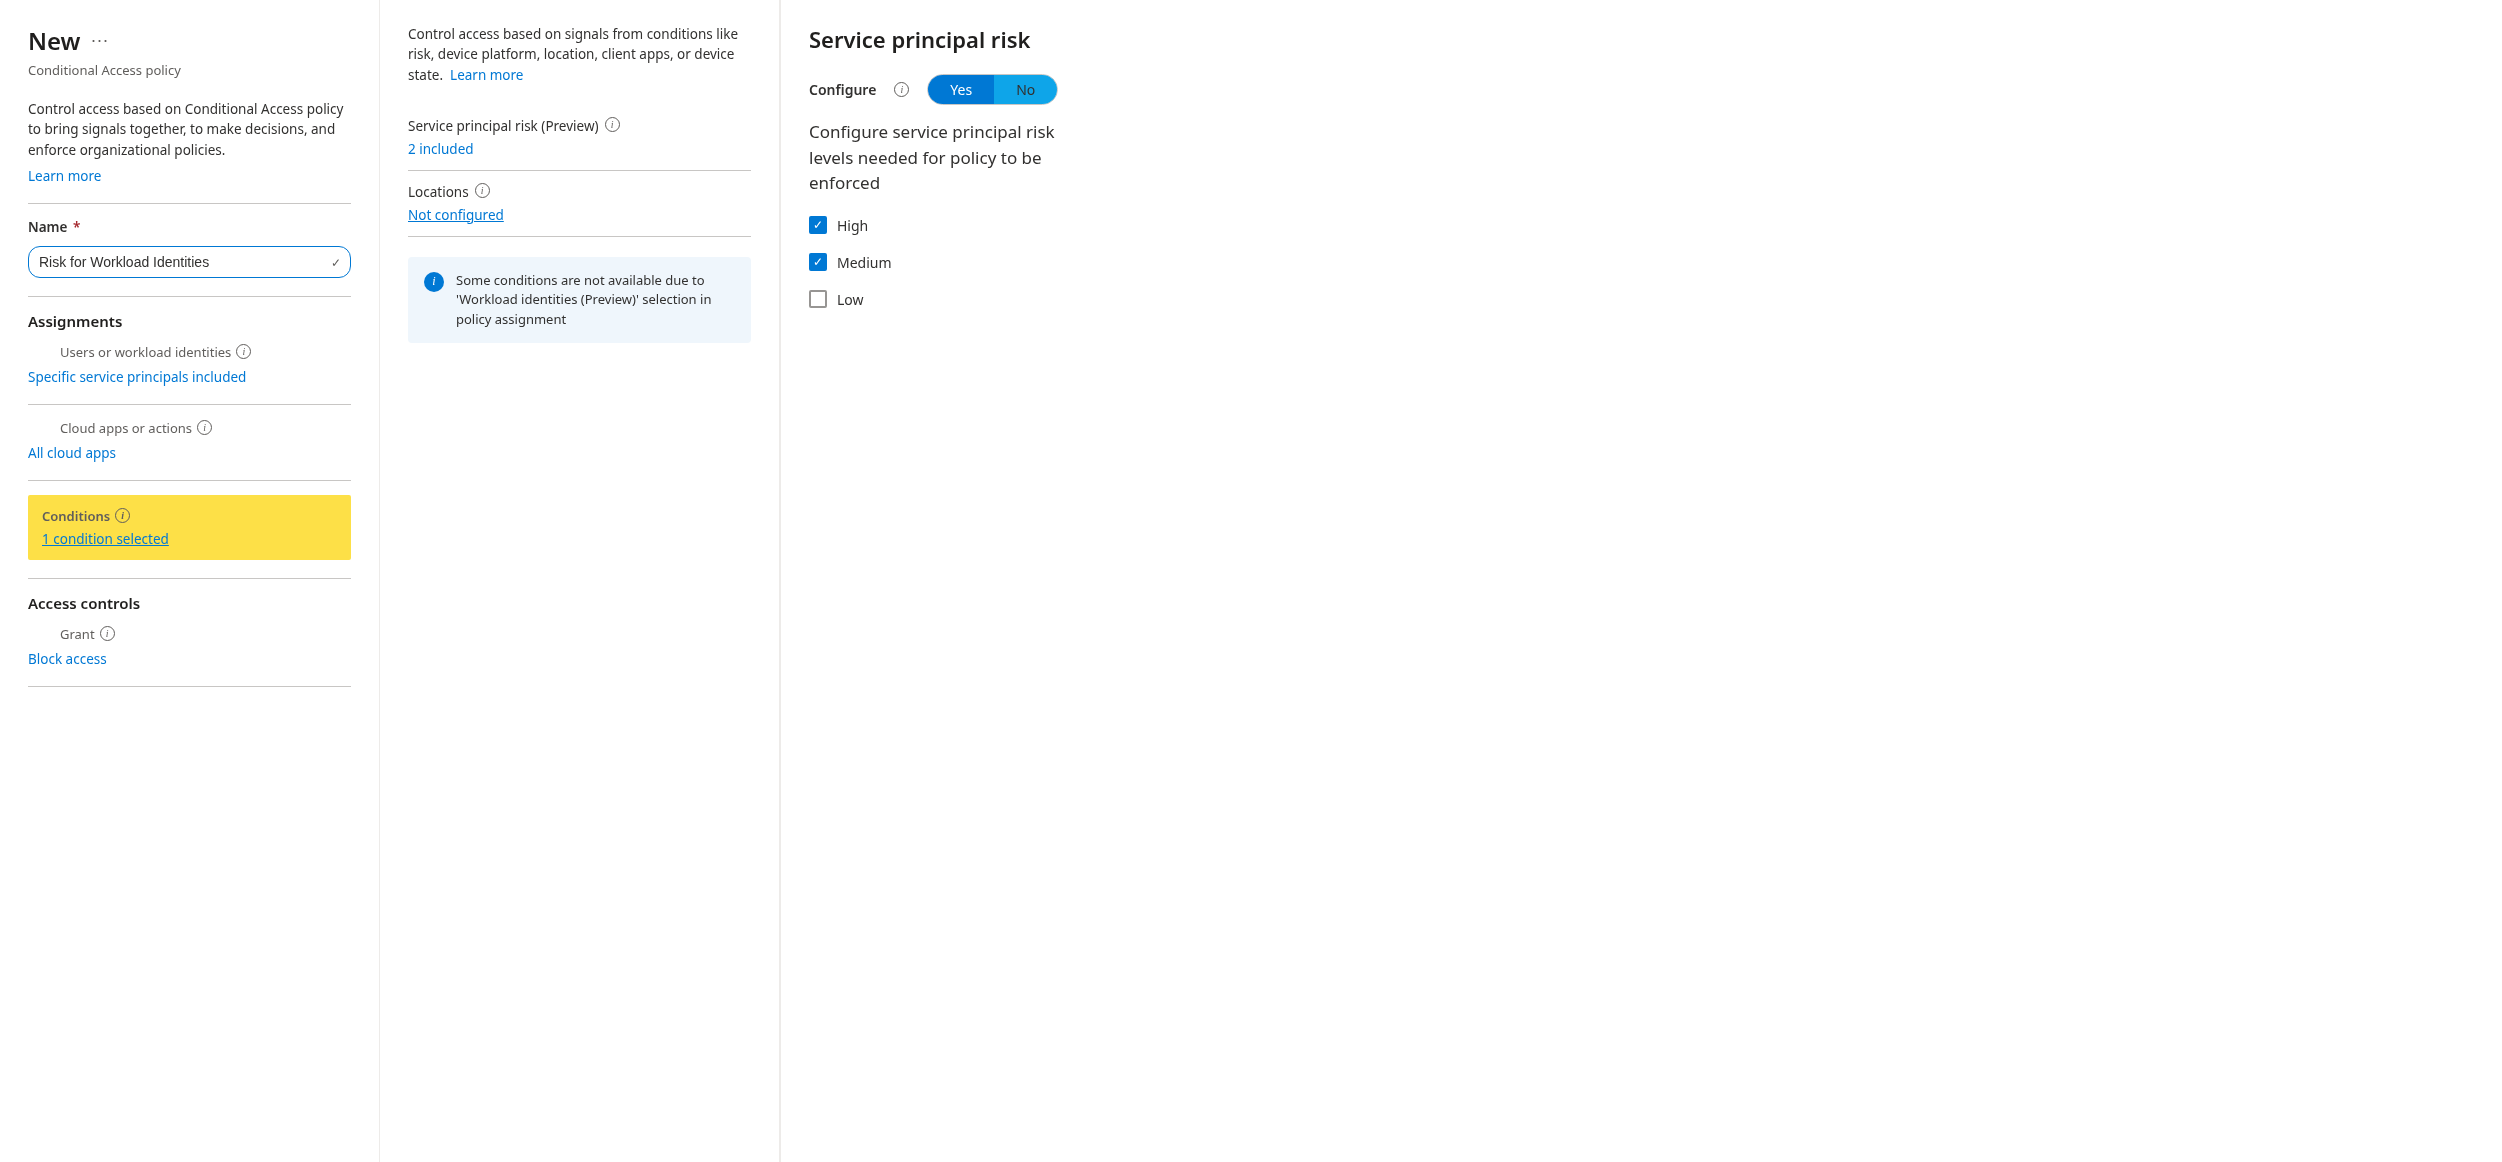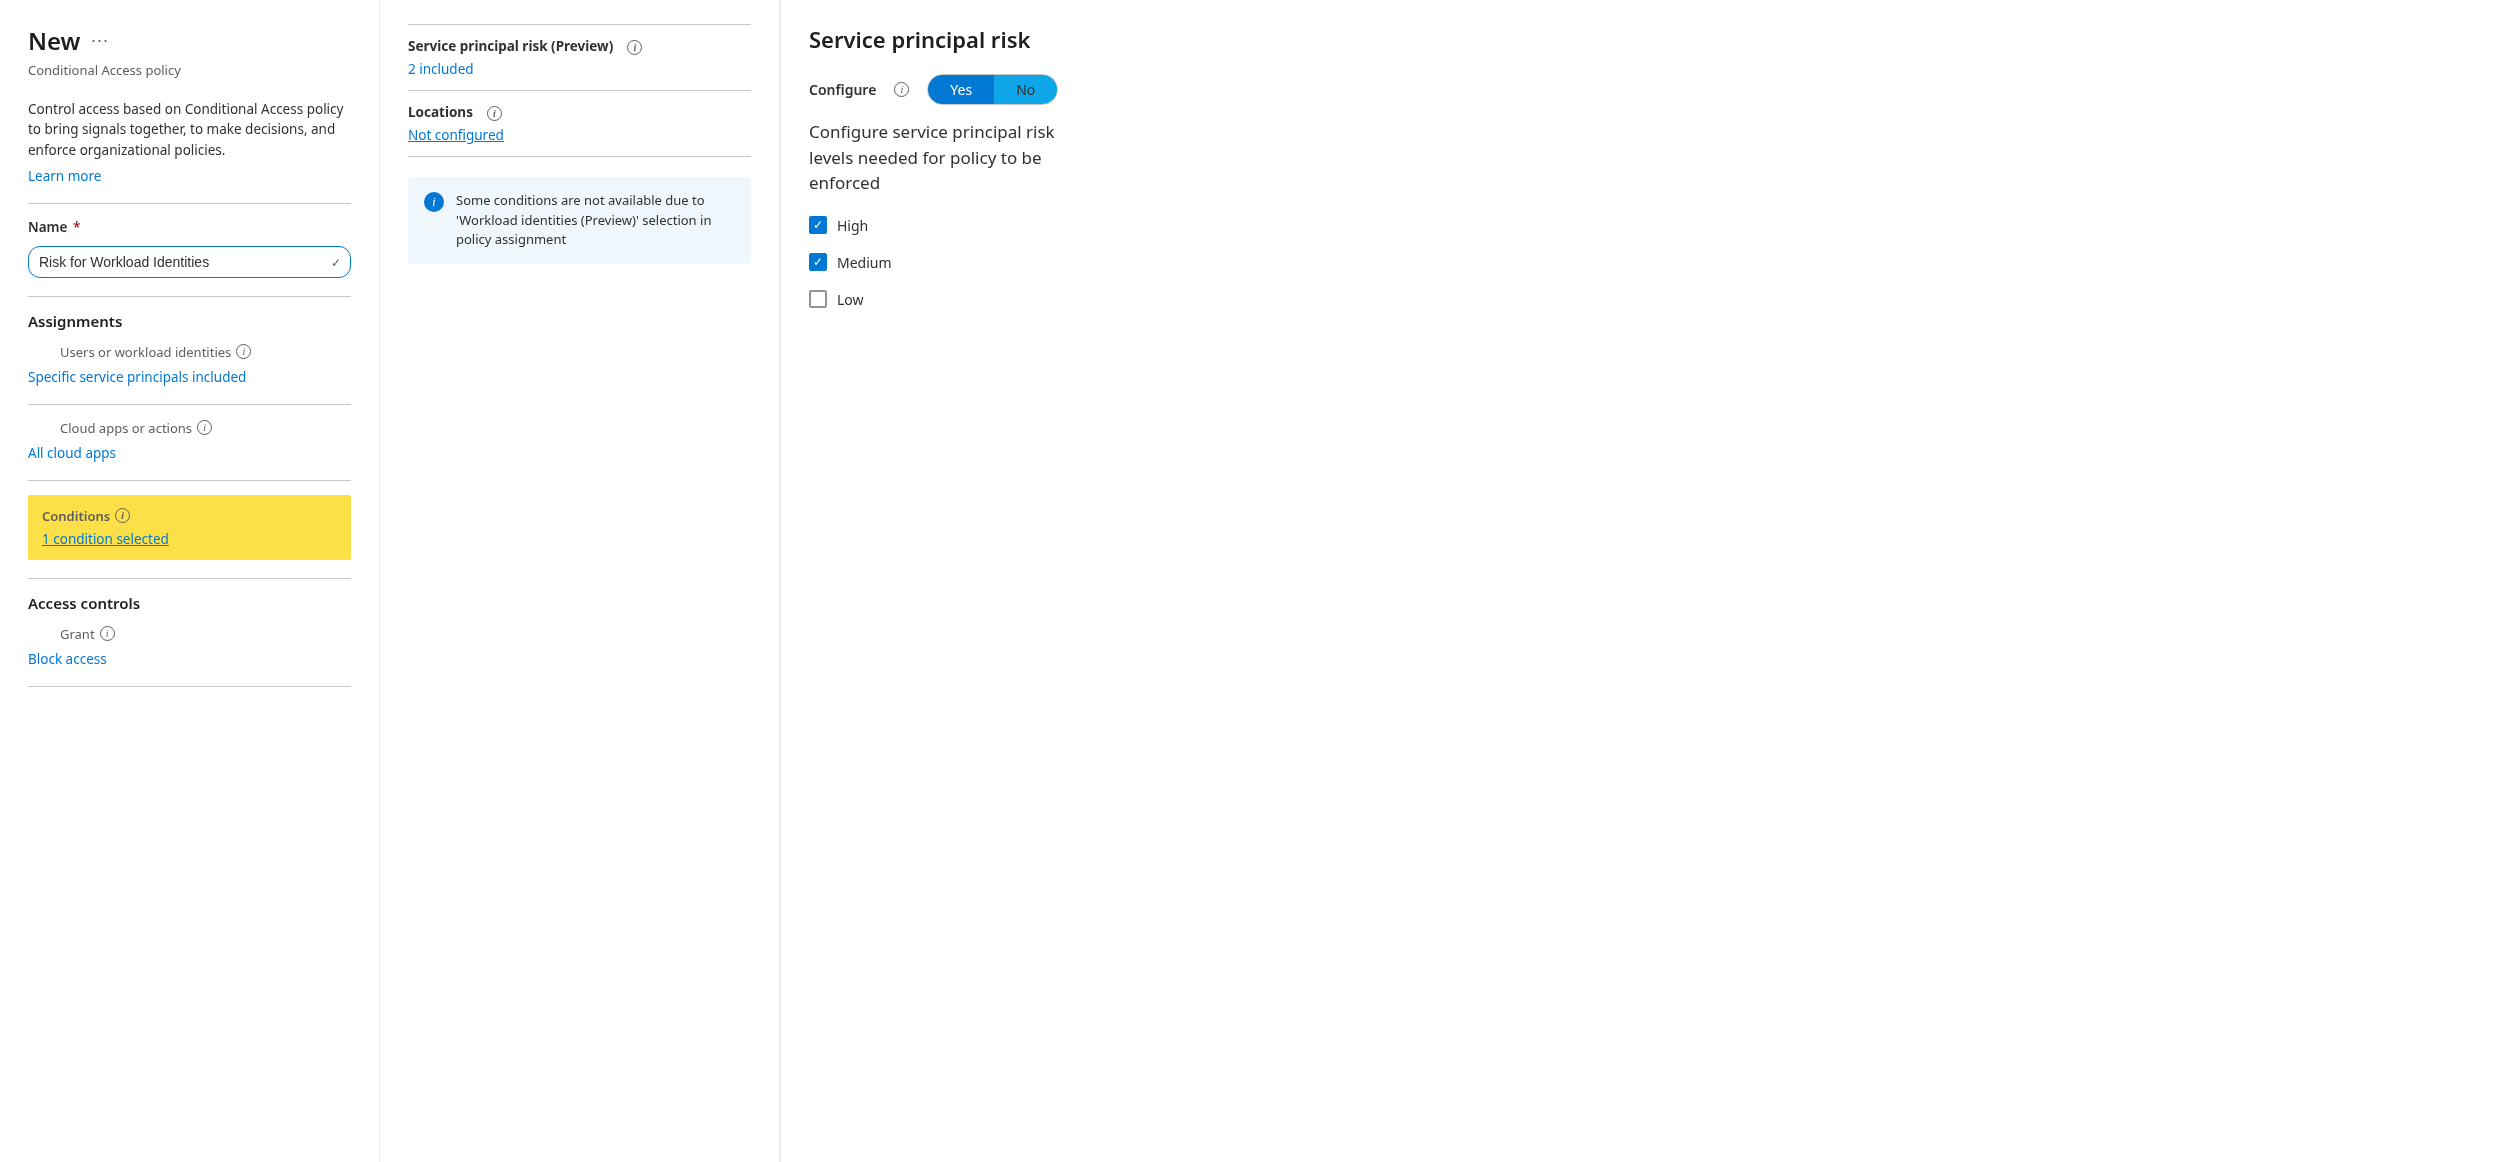--- a/index.html
+++ b/index.html
@@ -186,25 +186,25 @@
       border-bottom: 1px solid #c8c6c4;
       padding: 12px 0;
     }
 
     .condition-row:first-child {
       border-top: 1px solid #c8c6c4;
     }
 
     .condition-title {
       font-size: 13.5px;
-      font-weight: 700;
-      color: #323130;
-      display: flex;
-      align-items: flex-end;
-      gap: 14px;
+      font-weight: 400;
+      color: #323130;
+      display: flex;
+      align-items: flex-start;
+      gap: 6px;
       margin-bottom: 4px;
     }
 
     .condition-value-link {
       color: #0078d4;
       font-size: 13.5px;
       cursor: pointer;
     }
 
     .condition-value-text {
@@ -412,20 +412,24 @@
       <div class="subsection-label">
         <span>Grant</span>
         <span class="info-icon">i</span>
       </div>
       <a class="blue-link" href="#">Block access</a>
       <hr class="section-divider">
     </div>
   </div>
 
   <div class="mid-col">
+    <p class="mid-description">
+      <span>Control access based on signals from conditions like risk, device platform, location, client apps, or device state.</span>
+      &nbsp;<a class="blue-link" href="#">Learn more</a>
+    </p>
 
     <div class="condition-row">
       <div class="condition-title">
         <span>Service principal risk (Preview)</span>
         <span class="info-icon">i</span>
       </div>
       <span class="condition-value-text">2 included</span>
     </div>
 
     <div class="condition-row">

